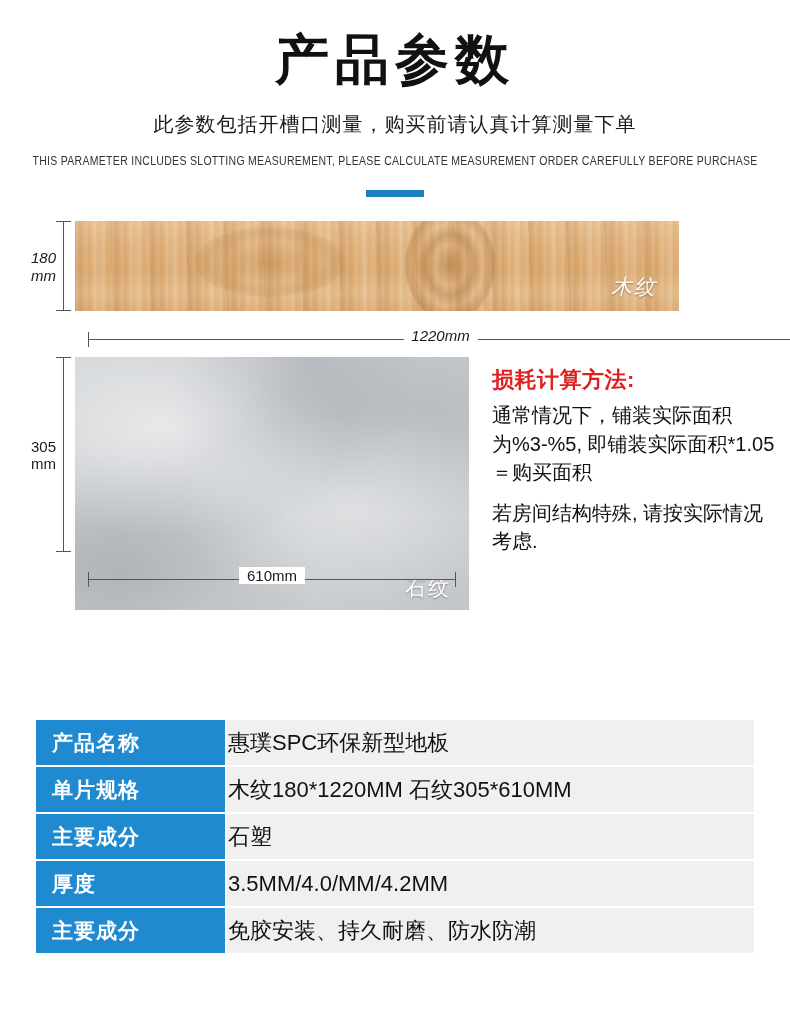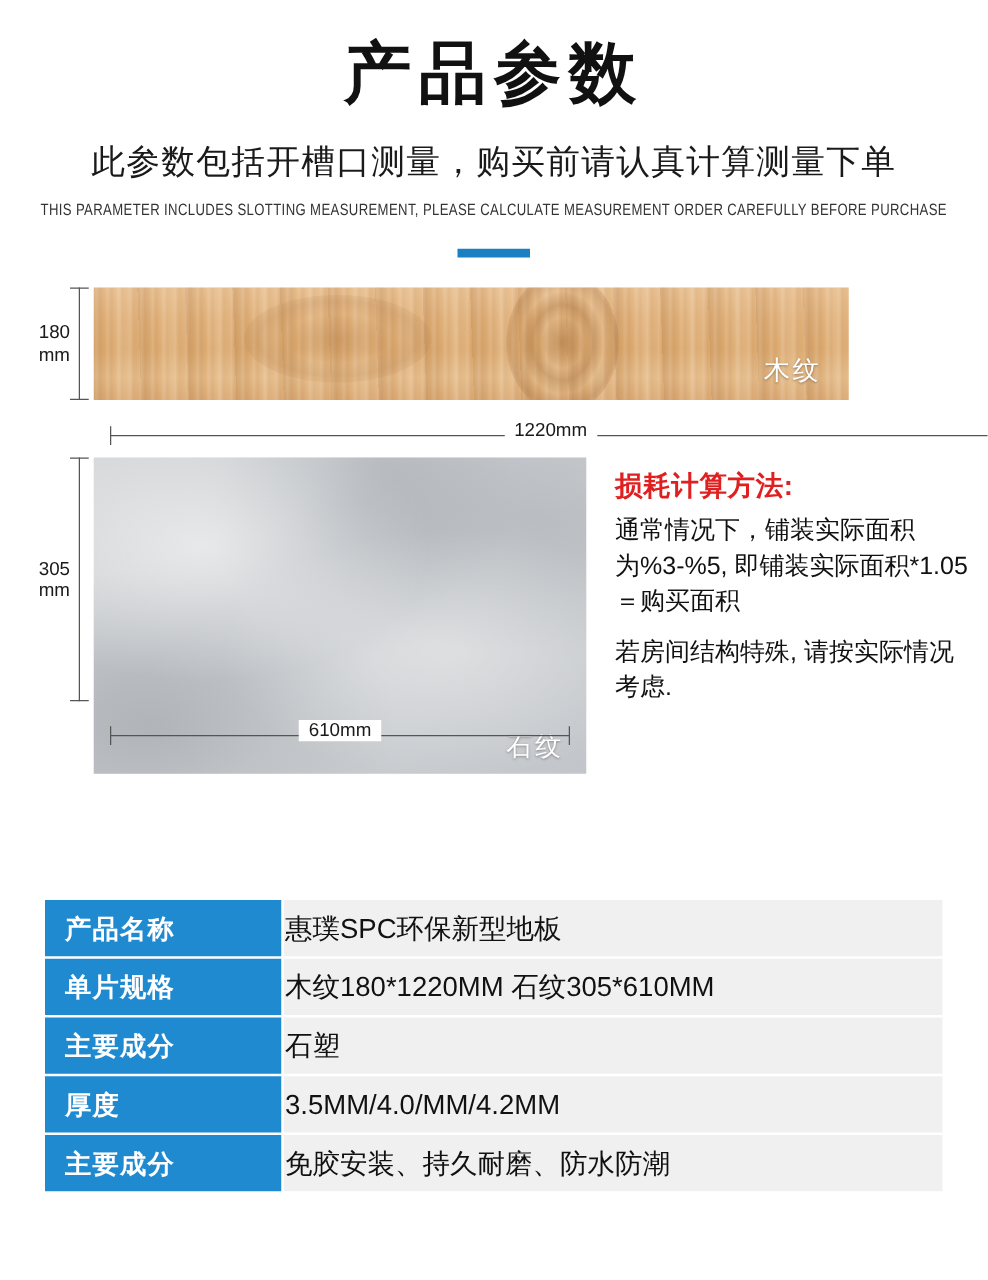--- a/index.html
+++ b/index.html
@@ -23,21 +23,21 @@
   }
   .title {
     font-size: 54px;
     font-weight: bold;
     letter-spacing: 6px;
     color: #111111;
     line-height: 1.1;
     margin: 0;
   }
   .subtitle {
-    font-size: 27px;
+    font-size: 20px;
     color: #1a1a1a;
     margin-top: 22px;
     letter-spacing: 1px;
   }
   .subtitle-en {
     font-size: 10.5px;
     color: #333333;
     margin-top: 14px;
     letter-spacing: 0.3px;
     transform: scaleY(1.25);
@@ -52,20 +52,21 @@
 
   
   .samples {
     position: relative;
     margin-top: 24px;
   }
 
   .wood-row {
     position: relative;
     height: 120px;
+    font-style: italic;
   }
 
   .wood-swatch {
     position: absolute;
     left: 75px;
     top: 0;
     width: 604px;
     height: 90px;
     background:
       repeating-linear-gradient(90deg,

